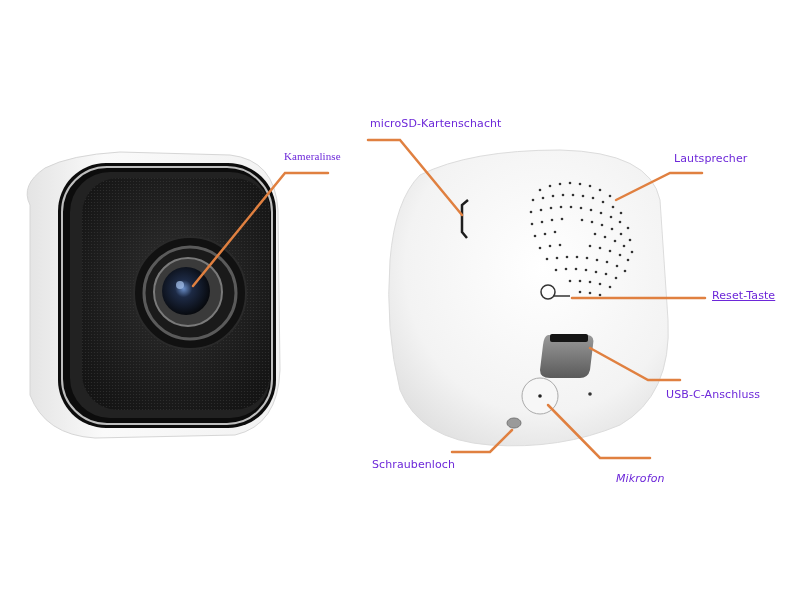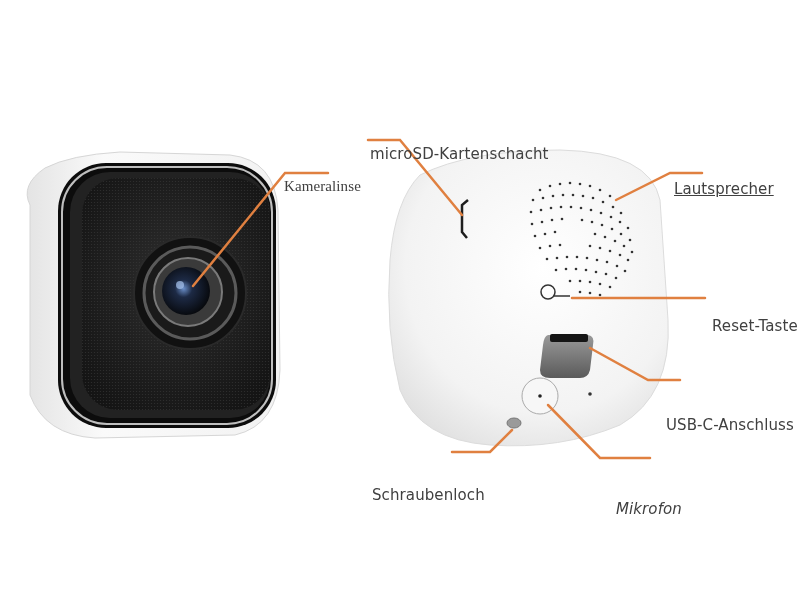--- a/index.html
+++ b/index.html
@@ -1,18 +1,18 @@
 <!DOCTYPE html>
 <html><head>
 <meta charset="utf-8">
 <style>
   html, body { margin:0; padding:0; background:#ffffff; }
   body { width:800px; height:600px; position:relative; overflow:hidden; font-family:"DejaVu Sans", sans-serif; }
   .stage { position:absolute; left:0; top:0; width:800px; height:600px; }
-  .label { position:absolute; font-size:15px; color:#404040; white-space:nowrap; letter-spacing:0.1px;margin-top:28px; }
+  .label { position:absolute; font-size:11px; color:#6d28d9; white-space:nowrap; letter-spacing:0.1px; }
   svg { position:absolute; left:0; top:0; }
 </style>
 </head>
 <body>
 
 <div class="stage">
 
 <svg width="800" height="600" viewBox="0 0 800 600">
   <defs>
     <linearGradient id="bodyL" x1="0" y1="0" x2="1" y2="0">
@@ -168,19 +168,19 @@
     <polyline points="616,200 670,173 702,173"></polyline>
     <polyline points="572,298 705,298"></polyline>
     <polyline points="590,348 648,380 680,380"></polyline>
     <polyline points="512,430 490,452 452,452"></polyline>
     <polyline points="548,405 600,458 650,458"></polyline>
   </g>
 </svg>
 
 <div class="label" style="left:284px; top:150px;font-family:Liberation Serif, serif;">Kameralinse</div>
 <div class="label" style="left:370px; top:117px;">microSD-Kartenschacht</div>
-<div class="label" style="left:674px; top:152px;text-decoration:underline;">Lautsprecher</div>
-<div class="label" style="left:712px; top:289px;">Reset-Taste</div>
+<div class="label" style="left:674px; top:152px;">Lautsprecher</div>
+<div class="label" style="left:712px; top:289px;text-decoration:underline;">Reset-Taste</div>
 <div class="label" style="left:666px; top:388px;">USB-C-Anschluss</div>
 <div class="label" style="left:372px; top:458px;">Schraubenloch</div>
 <div class="label" style="left:616px; top:472px;font-style:italic;">Mikrofon</div>
 
 </div>
 
 </body></html>

